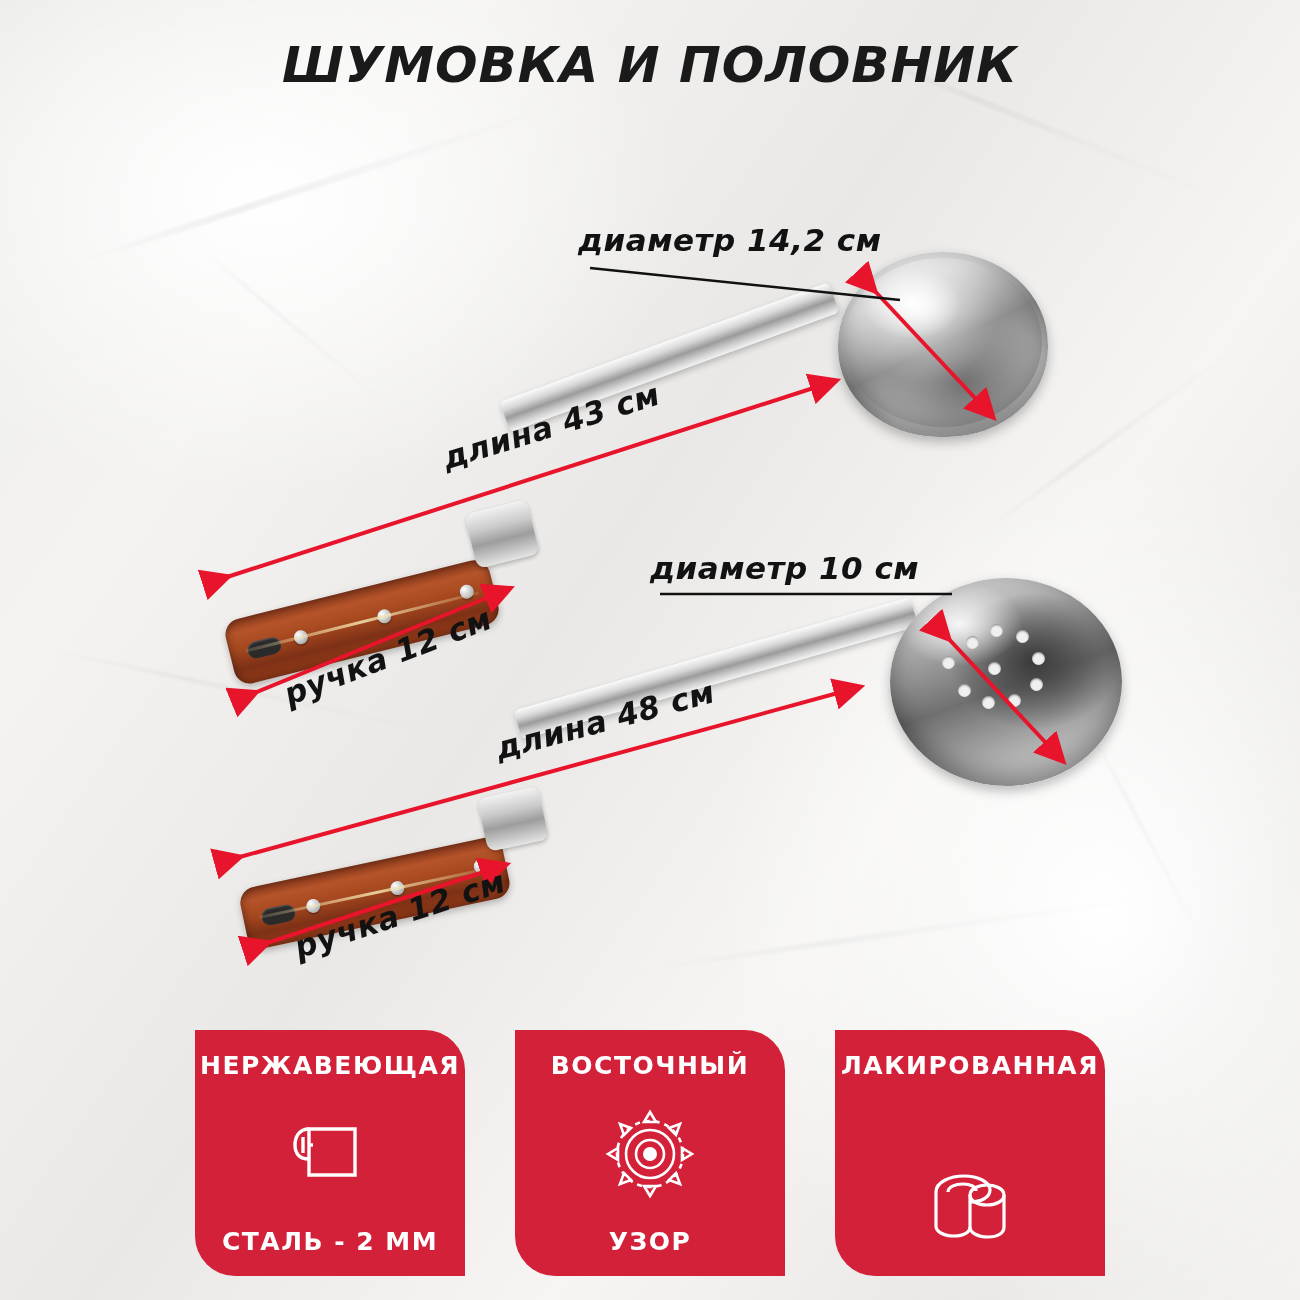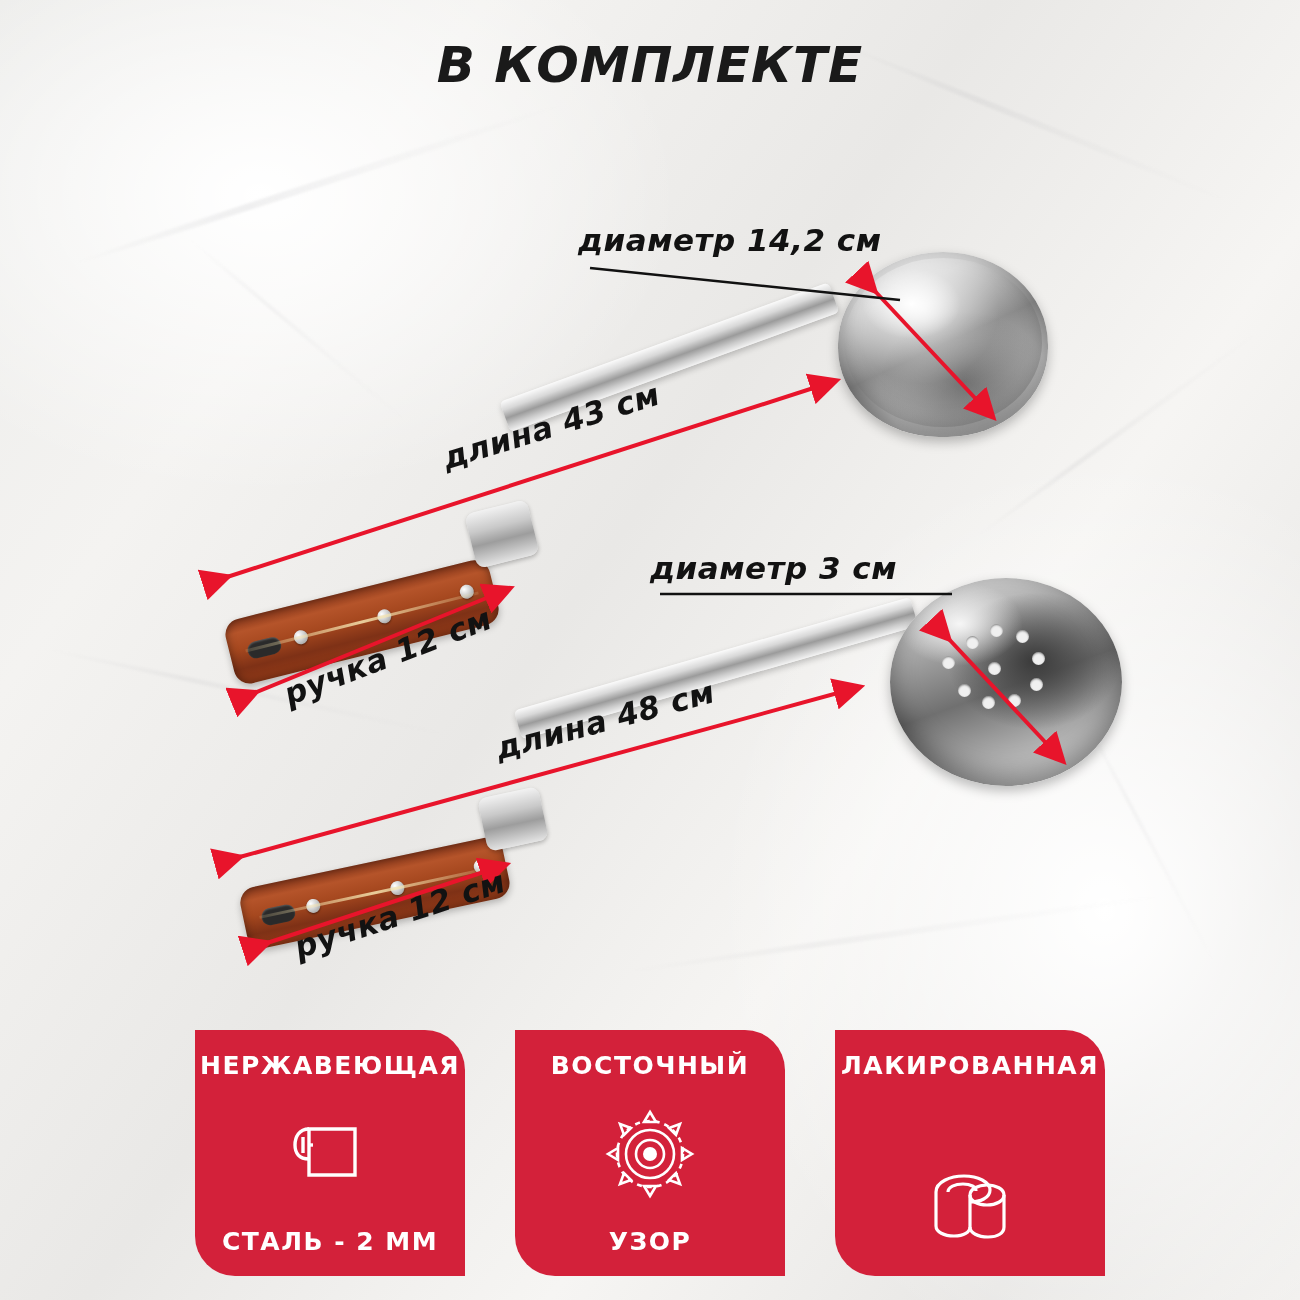--- a/index.html
+++ b/index.html
@@ -192,21 +192,21 @@
 
   <div class="vein" style="left:60px;  top:180px;  width:520px; height:7px;  transform:rotate(-18deg); opacity:.35;"></div>
   <div class="vein" style="left:820px; top:120px;  width:430px; height:6px;  transform:rotate(22deg);  opacity:.30;"></div>
   <div class="vein" style="left:940px; top:430px;  width:360px; height:5px;  transform:rotate(-36deg); opacity:.28;"></div>
   <div class="vein" style="left:40px;  top:690px;  width:420px; height:5px;  transform:rotate(12deg);  opacity:.25;"></div>
   <div class="vein" style="left:620px; top:930px;  width:560px; height:6px;  transform:rotate(-8deg);  opacity:.22;"></div>
   <div class="vein" style="left:150px; top:330px;  width:300px; height:4px;  transform:rotate(40deg);  opacity:.20;"></div>
   <div class="vein" style="left:1000px;top:840px;  width:300px; height:4px;  transform:rotate(62deg);  opacity:.20;"></div>
 
   <div class="title">
-    <span>В КОМПЛЕКТЕ</span>
+    <span>ШУМОВКА И ПОЛОВНИК</span>
   </div>
 
   <div class="utensil">
 
     <div class="handle" style="left:222px; top:556px; width:272px; height:66px; transform:rotate(-14deg); transform-origin:right center;">
       <div class="hole" style="left:18px; top:26px;"></div>
       <div class="rivet" style="left:66px; top:26px;"></div>
       <div class="rivet" style="left:152px; top:26px;"></div>
       <div class="rivet" style="left:238px; top:22px;"></div>
     </div>
@@ -263,21 +263,21 @@
     <line x1="660" y1="594" x2="952" y2="594" stroke="#111" stroke-width="2.5"></line>
 
     <line x1="236" y1="858" x2="856" y2="688" stroke="#e8142b" stroke-width="4" marker-start="url(#ah2)" marker-end="url(#ah)"></line>
 
     <line x1="264" y1="944" x2="502" y2="866" stroke="#e8142b" stroke-width="4" marker-start="url(#ah2)" marker-end="url(#ah)"></line>
   </svg>
 
   <div class="label" style="left:578px; top:222px;">диаметр 14,2 см</div>
   <div class="label" style="left:438px; top:408px; transform:rotate(-17deg);">длина 43 см</div>
   <div class="label" style="left:278px; top:638px; transform:rotate(-21deg);">ручка 12 см</div>
-  <div class="label" style="left:650px; top:550px;">диаметр 3 см</div>
+  <div class="label" style="left:650px; top:550px;">диаметр 10 см</div>
   <div class="label" style="left:492px; top:702px; transform:rotate(-15deg);">длина 48 см</div>
   <div class="label" style="left:290px; top:896px; transform:rotate(-18deg);">ручка 12 см</div>
 
   <div class="cards">
 
     <div class="card">
       <div class="card-top">НЕРЖАВЕЮЩАЯ</div>
       <div class="card-icon">
         <svg width="86" height="78" viewBox="0 0 86 78" fill="none" stroke="#ffffff" stroke-width="3.4">
           <path d="M22 14 h46 v46 h-46 z"></path>

